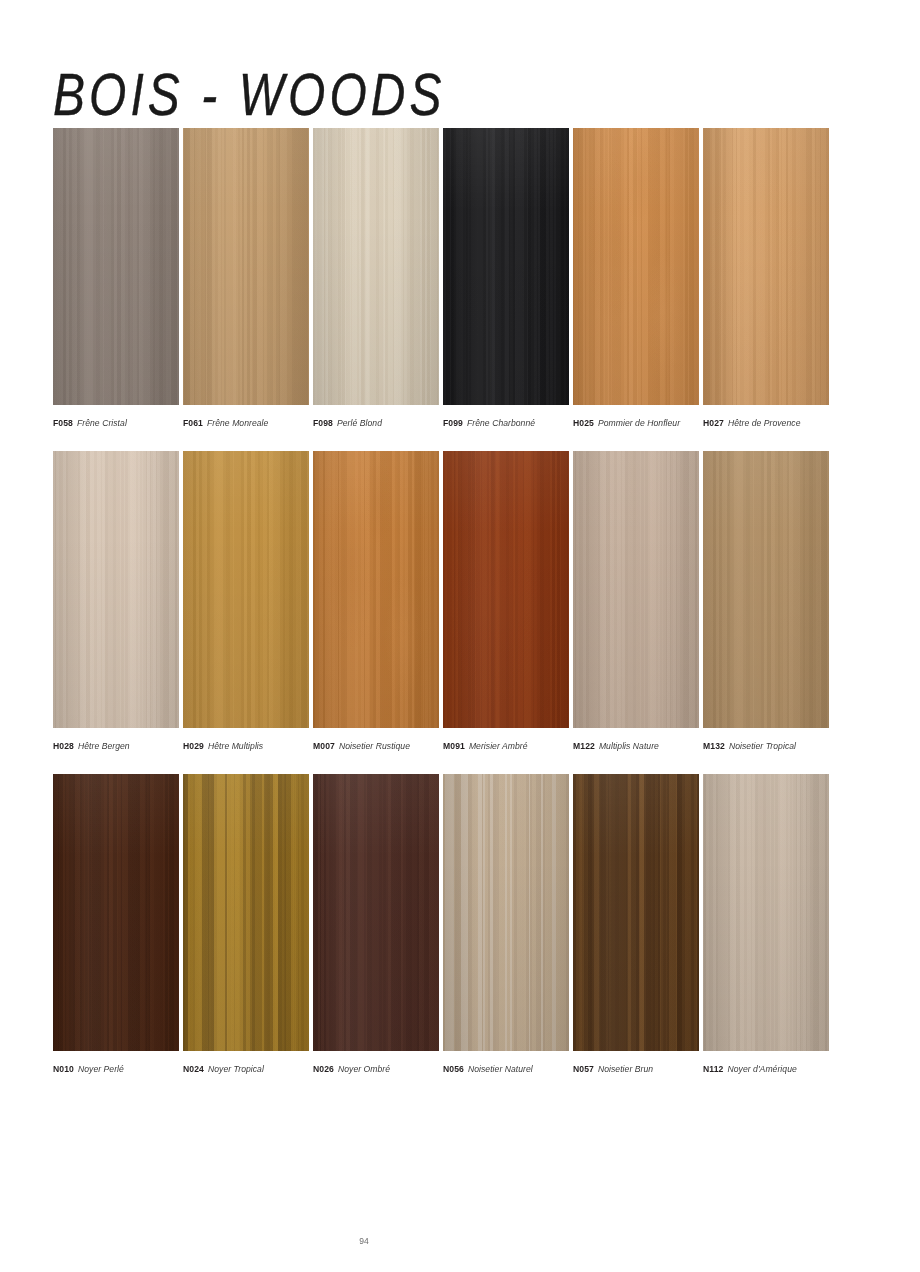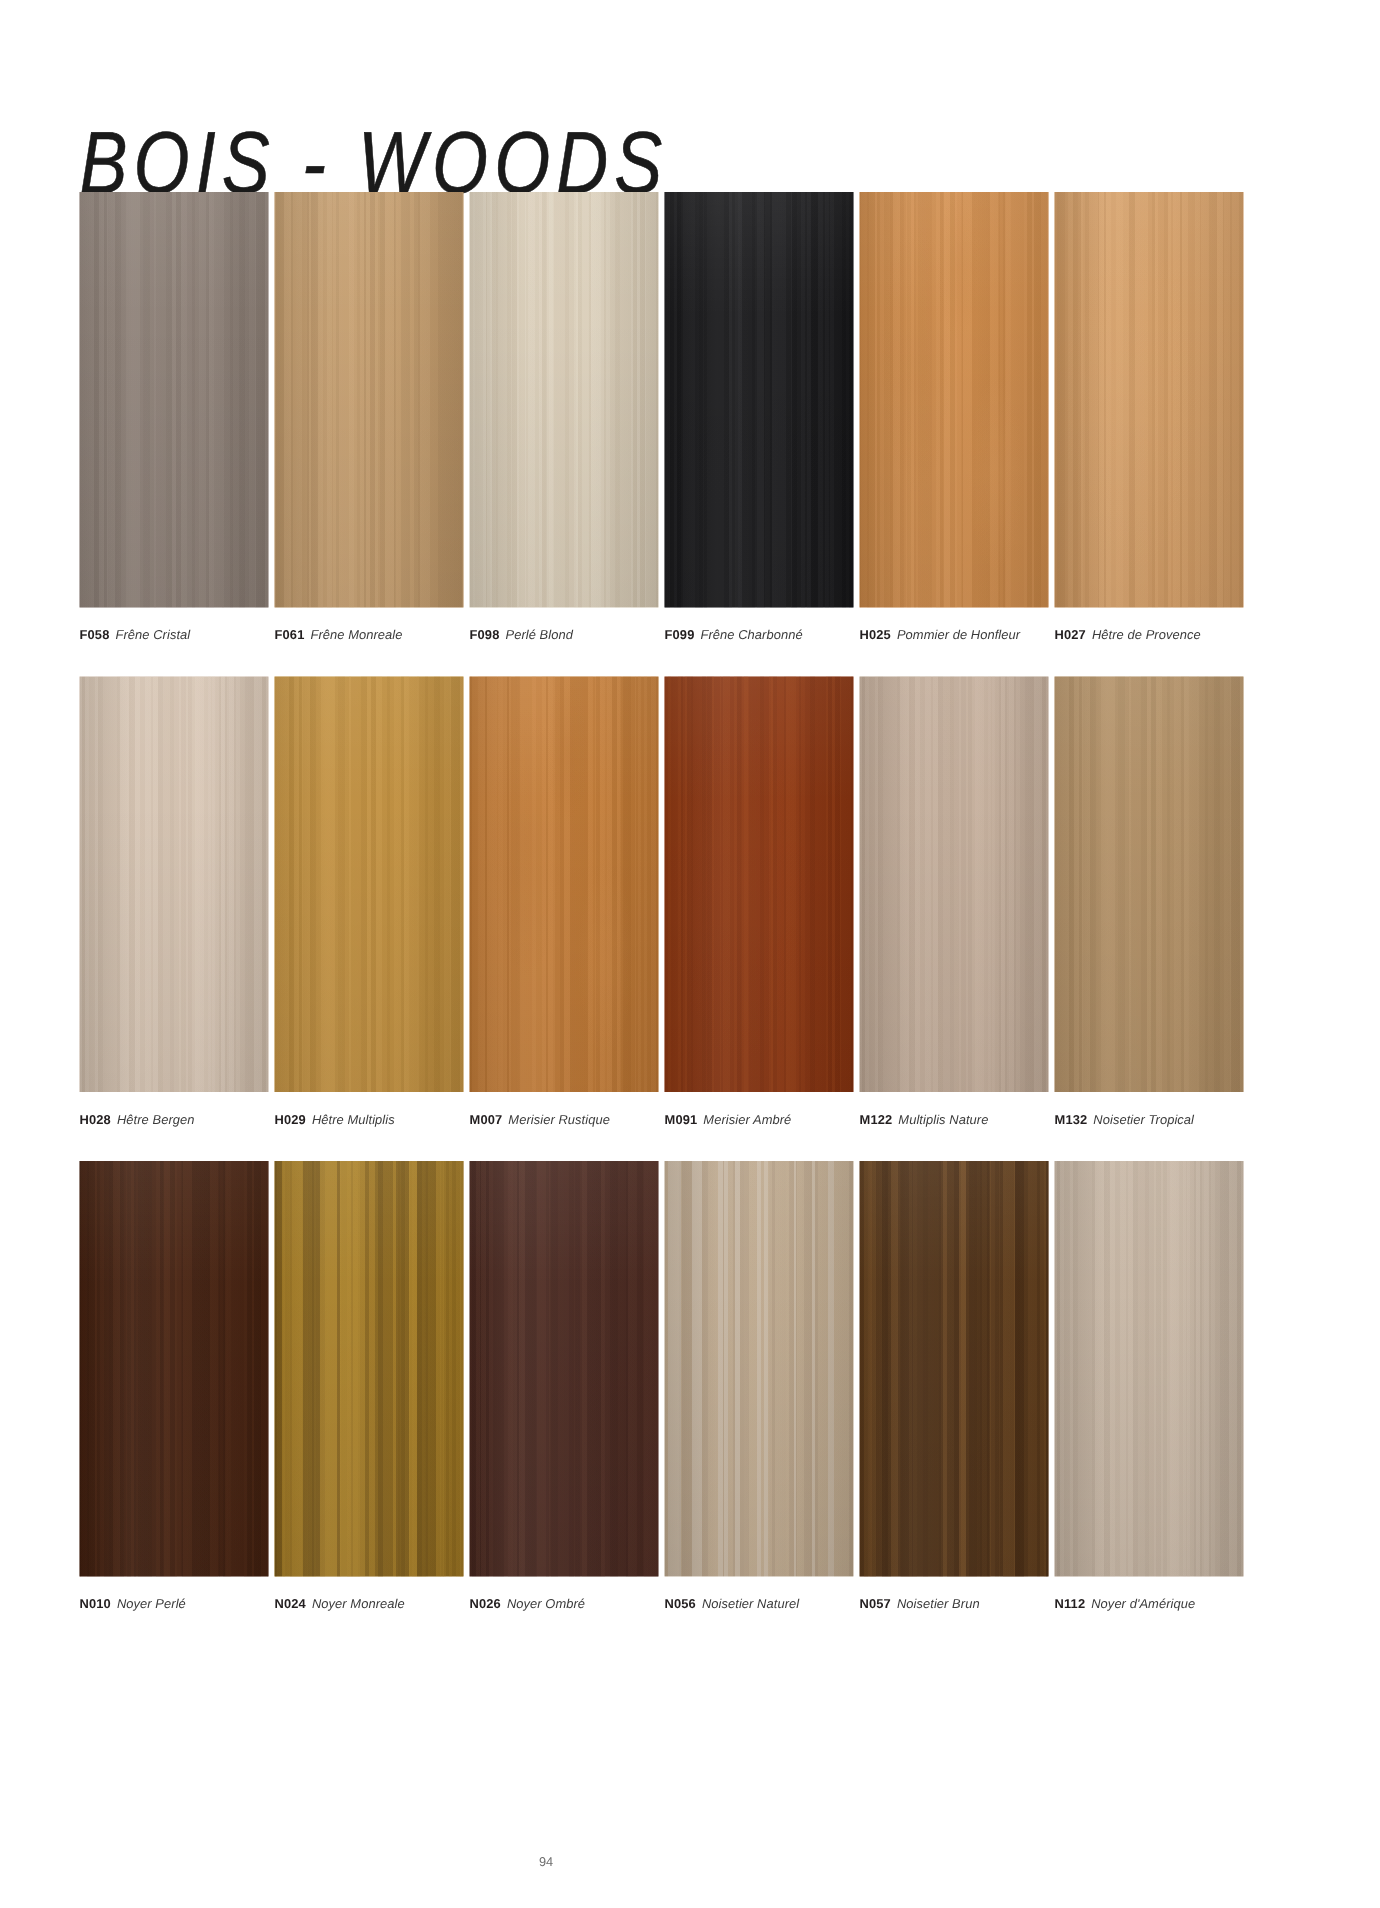--- a/index.html
+++ b/index.html
@@ -20,21 +20,21 @@
     width: 920px;
     height: 1272px;
     background: #ffffff;
     overflow: hidden;
   }
 
   
   .title-wrap {
     position: absolute;
     left: 53px;
-    top: 76px;
+    top: 62px;
     width: 600px;
     height: 56px;
   }
   .page-title {
     font-family: "Liberation Sans", sans-serif;
     font-size: 47px;
     letter-spacing: 4px;
     font-weight: 300;
     font-style: italic;
     color: #1a1a1a;
@@ -188,21 +188,21 @@
           </div>
           <div class="label"><span class="code">H029</span><span class="name">Hêtre Multiplis</span></div>
         </div>
         <div class="cell">
           <div class="swatch" style="background-color: rgb(192, 122, 54);">
             <div class="grainB" style="background-image: linear-gradient(90deg, rgba(209, 139, 72, 0.16) 0px, rgba(209, 139, 72, 0.16) 5.5px, rgba(209, 139, 72, 0.16) 5.5px, rgba(209, 139, 72, 0.16) 22.5px, rgba(169, 101, 37, 0.14) 22.5px, rgba(169, 101, 37, 0.14) 30.4px, rgba(209, 139, 72, 0.16) 30.4px, rgba(209, 139, 72, 0.16) 40.8px, rgba(209, 139, 72, 0.16) 40.8px, rgba(209, 139, 72, 0.16) 56px, rgba(169, 101, 37, 0.14) 56px, rgba(169, 101, 37, 0.14) 66.8px, rgba(169, 101, 37, 0.14) 66.8px, rgba(169, 101, 37, 0.14) 83.7px, rgba(209, 139, 72, 0.16) 83.7px, rgba(209, 139, 72, 0.16) 100.6px, rgba(169, 101, 37, 0.14) 100.6px, rgba(169, 101, 37, 0.14) 114.3px, rgba(169, 101, 37, 0.14) 114.3px, rgba(169, 101, 37, 0.14) 126px);"></div>
             <div class="grainA" style="background-image: repeating-linear-gradient(90deg, rgba(169, 101, 37, 0.3) 0px, rgba(169, 101, 37, 0.3) 1.8px, rgba(0, 0, 0, 0) 1.8px, rgba(0, 0, 0, 0) 5.5px, rgba(209, 139, 72, 0.32) 5.5px, rgba(209, 139, 72, 0.32) 8.1px, rgba(209, 139, 72, 0.32) 8.1px, rgba(209, 139, 72, 0.32) 8.9px, rgba(209, 139, 72, 0.32) 8.9px, rgba(209, 139, 72, 0.32) 10.1px, rgba(169, 101, 37, 0.3) 10.1px, rgba(169, 101, 37, 0.3) 11.7px, rgba(209, 139, 72, 0.32) 11.7px, rgba(209, 139, 72, 0.32) 14px, rgba(209, 139, 72, 0.32) 14px, rgba(209, 139, 72, 0.32) 15.4px, rgba(209, 139, 72, 0.32) 15.4px, rgba(209, 139, 72, 0.32) 18.1px, rgba(0, 0, 0, 0) 18.1px, rgba(0, 0, 0, 0) 19px, rgba(209, 139, 72, 0.32) 19px, rgba(209, 139, 72, 0.32) 21.2px, rgba(209, 139, 72, 0.32) 21.2px, rgba(209, 139, 72, 0.32) 25.1px, rgba(169, 101, 37, 0.3) 25.1px, rgba(169, 101, 37, 0.3) 26.1px, rgba(209, 139, 72, 0.32) 26.1px, rgba(209, 139, 72, 0.32) 27.7px, rgba(0, 0, 0, 0) 27.7px, rgba(0, 0, 0, 0) 30.5px, rgba(169, 101, 37, 0.3) 30.5px, rgba(169, 101, 37, 0.3) 33.9px, rgba(0, 0, 0, 0) 33.9px, rgba(0, 0, 0, 0) 37.7px, rgba(0, 0, 0, 0) 37.7px, rgba(0, 0, 0, 0) 41.6px, rgba(209, 139, 72, 0.32) 41.6px, rgba(209, 139, 72, 0.32) 44.6px, rgba(0, 0, 0, 0) 44.6px, rgba(0, 0, 0, 0) 48.2px, rgba(209, 139, 72, 0.32) 48.2px, rgba(209, 139, 72, 0.32) 49.8px, rgba(209, 139, 72, 0.32) 49.8px, rgba(209, 139, 72, 0.32) 50.7px, rgba(169, 101, 37, 0.3) 50.7px, rgba(169, 101, 37, 0.3) 52.5px, rgba(209, 139, 72, 0.32) 52.5px, rgba(209, 139, 72, 0.32) 56.2px, rgba(209, 139, 72, 0.32) 56.2px, rgba(209, 139, 72, 0.32) 57.3px, rgba(0, 0, 0, 0) 57.3px, rgba(0, 0, 0, 0) 60.2px, rgba(169, 101, 37, 0.3) 60.2px, rgba(169, 101, 37, 0.3) 61.6px, rgba(169, 101, 37, 0.3) 61.6px, rgba(169, 101, 37, 0.3) 63.3px, rgba(209, 139, 72, 0.32) 63.3px, rgba(209, 139, 72, 0.32) 64.7px, rgba(209, 139, 72, 0.32) 64.7px, rgba(209, 139, 72, 0.32) 67.1px, rgba(169, 101, 37, 0.3) 67.1px, rgba(169, 101, 37, 0.3) 70.7px, rgba(169, 101, 37, 0.3) 70.7px, rgba(169, 101, 37, 0.3) 72.5px, rgba(169, 101, 37, 0.3) 72.5px, rgba(169, 101, 37, 0.3) 73.6px, rgba(169, 101, 37, 0.3) 73.6px, rgba(169, 101, 37, 0.3) 75.3px, rgba(169, 101, 37, 0.3) 75.3px, rgba(169, 101, 37, 0.3) 77px, rgba(169, 101, 37, 0.3) 77px, rgba(169, 101, 37, 0.3) 78.9px, rgba(209, 139, 72, 0.32) 78.9px, rgba(209, 139, 72, 0.32) 82.2px, rgba(0, 0, 0, 0) 82.2px, rgba(0, 0, 0, 0) 84.5px, rgba(169, 101, 37, 0.3) 84.5px, rgba(169, 101, 37, 0.3) 87.3px, rgba(209, 139, 72, 0.32) 87.3px, rgba(209, 139, 72, 0.32) 90.3px, rgba(0, 0, 0, 0) 90.3px, rgba(0, 0, 0, 0) 91.7px, rgba(209, 139, 72, 0.32) 91.7px, rgba(209, 139, 72, 0.32) 93.2px, rgba(209, 139, 72, 0.32) 93.2px, rgba(209, 139, 72, 0.32) 95.2px, rgba(169, 101, 37, 0.3) 95.2px, rgba(169, 101, 37, 0.3) 98.6px, rgba(209, 139, 72, 0.32) 98.6px, rgba(209, 139, 72, 0.32) 100.8px, rgba(0, 0, 0, 0) 100.8px, rgba(0, 0, 0, 0) 102.2px, rgba(169, 101, 37, 0.3) 102.2px, rgba(169, 101, 37, 0.3) 105.1px, rgba(169, 101, 37, 0.3) 105.1px, rgba(169, 101, 37, 0.3) 108px, rgba(0, 0, 0, 0) 108px, rgba(0, 0, 0, 0) 110.1px, rgba(209, 139, 72, 0.32) 110.1px, rgba(209, 139, 72, 0.32) 111px, rgba(0, 0, 0, 0) 111px, rgba(0, 0, 0, 0) 112.5px, rgba(209, 139, 72, 0.32) 112.5px, rgba(209, 139, 72, 0.32) 114.6px, rgba(0, 0, 0, 0) 114.6px, rgba(0, 0, 0, 0) 116.3px, rgba(209, 139, 72, 0.32) 116.3px, rgba(209, 139, 72, 0.32) 118.5px, rgba(0, 0, 0, 0) 118.5px, rgba(0, 0, 0, 0) 120.9px, rgba(209, 139, 72, 0.32) 120.9px, rgba(209, 139, 72, 0.32) 124.1px, rgba(0, 0, 0, 0) 124.1px, rgba(0, 0, 0, 0) 126px);"></div>
             <div class="grainC" style="background-image: radial-gradient(34px 130px at 30% 40%, rgba(169, 101, 37, 0.22), rgba(0, 0, 0, 0) 70%), radial-gradient(26px 90px at 72% 68%, rgba(209, 139, 72, 0.25), rgba(0, 0, 0, 0) 72%), radial-gradient(20px 70px at 52% 18%, rgba(169, 101, 37, 0.18), rgba(0, 0, 0, 0) 70%);"></div>
             <div class="shade" style="background-image: linear-gradient(90deg, rgba(0, 0, 0, 0.1) 0%, rgba(255, 255, 255, 0.06) 28%, rgba(255, 255, 255, 0.03) 62%, rgba(0, 0, 0, 0.09) 100%), linear-gradient(rgba(255, 255, 255, 0.05) 0%, rgba(0, 0, 0, 0) 30%, rgba(0, 0, 0, 0.06) 100%);"></div>
           </div>
-          <div class="label"><span class="code">M007</span><span class="name">Merisier Rustique</span></div>
+          <div class="label"><span class="code">M007</span><span class="name">Noisetier Rustique</span></div>
         </div>
         <div class="cell">
           <div class="swatch" style="background-color: rgb(138, 53, 17);">
             <div class="grainB" style="background-image: linear-gradient(90deg, rgba(156, 68, 24, 0.16) 0px, rgba(156, 68, 24, 0.16) 12.3px, rgba(156, 68, 24, 0.16) 12.3px, rgba(156, 68, 24, 0.16) 17.9px, rgba(117, 42, 11, 0.14) 17.9px, rgba(117, 42, 11, 0.14) 31.5px, rgba(117, 42, 11, 0.14) 31.5px, rgba(117, 42, 11, 0.14) 51px, rgba(156, 68, 24, 0.16) 51px, rgba(156, 68, 24, 0.16) 56.6px, rgba(117, 42, 11, 0.14) 56.6px, rgba(117, 42, 11, 0.14) 70.8px, rgba(156, 68, 24, 0.16) 70.8px, rgba(156, 68, 24, 0.16) 81.4px, rgba(156, 68, 24, 0.16) 81.4px, rgba(156, 68, 24, 0.16) 93.9px, rgba(117, 42, 11, 0.14) 93.9px, rgba(117, 42, 11, 0.14) 101.5px, rgba(117, 42, 11, 0.14) 101.5px, rgba(117, 42, 11, 0.14) 108.2px, rgba(117, 42, 11, 0.14) 108.2px, rgba(117, 42, 11, 0.14) 124.1px, rgba(117, 42, 11, 0.14) 124.1px, rgba(117, 42, 11, 0.14) 126px);"></div>
             <div class="grainA" style="background-image: repeating-linear-gradient(90deg, rgba(0, 0, 0, 0) 0px, rgba(0, 0, 0, 0) 2.1px, rgba(156, 68, 24, 0.32) 2.1px, rgba(156, 68, 24, 0.32) 4px, rgba(0, 0, 0, 0) 4px, rgba(0, 0, 0, 0) 6px, rgba(0, 0, 0, 0) 6px, rgba(0, 0, 0, 0) 8.7px, rgba(156, 68, 24, 0.32) 8.7px, rgba(156, 68, 24, 0.32) 11.2px, rgba(117, 42, 11, 0.3) 11.2px, rgba(117, 42, 11, 0.3) 12px, rgba(0, 0, 0, 0) 12px, rgba(0, 0, 0, 0) 13.4px, rgba(156, 68, 24, 0.32) 13.4px, rgba(156, 68, 24, 0.32) 15.1px, rgba(117, 42, 11, 0.3) 15.1px, rgba(117, 42, 11, 0.3) 18.9px, rgba(0, 0, 0, 0) 18.9px, rgba(0, 0, 0, 0) 21.5px, rgba(0, 0, 0, 0) 21.5px, rgba(0, 0, 0, 0) 25.2px, rgba(117, 42, 11, 0.3) 25.2px, rgba(117, 42, 11, 0.3) 27.6px, rgba(0, 0, 0, 0) 27.6px, rgba(0, 0, 0, 0) 28.6px, rgba(117, 42, 11, 0.3) 28.6px, rgba(117, 42, 11, 0.3) 31.7px, rgba(156, 68, 24, 0.32) 31.7px, rgba(156, 68, 24, 0.32) 32.9px, rgba(0, 0, 0, 0) 32.9px, rgba(0, 0, 0, 0) 36.7px, rgba(156, 68, 24, 0.32) 36.7px, rgba(156, 68, 24, 0.32) 37.9px, rgba(0, 0, 0, 0) 37.9px, rgba(0, 0, 0, 0) 38.7px, rgba(156, 68, 24, 0.32) 38.7px, rgba(156, 68, 24, 0.32) 41.5px, rgba(156, 68, 24, 0.32) 41.5px, rgba(156, 68, 24, 0.32) 43.6px, rgba(0, 0, 0, 0) 43.6px, rgba(0, 0, 0, 0) 46.2px, rgba(156, 68, 24, 0.32) 46.2px, rgba(156, 68, 24, 0.32) 48.3px, rgba(117, 42, 11, 0.3) 48.3px, rgba(117, 42, 11, 0.3) 51.9px, rgba(0, 0, 0, 0) 51.9px, rgba(0, 0, 0, 0) 53.1px, rgba(156, 68, 24, 0.32) 53.1px, rgba(156, 68, 24, 0.32) 55.9px, rgba(0, 0, 0, 0) 55.9px, rgba(0, 0, 0, 0) 59.5px, rgba(0, 0, 0, 0) 59.5px, rgba(0, 0, 0, 0) 63.5px, rgba(117, 42, 11, 0.3) 63.5px, rgba(117, 42, 11, 0.3) 66.2px, rgba(0, 0, 0, 0) 66.2px, rgba(0, 0, 0, 0) 69.6px, rgba(156, 68, 24, 0.32) 69.6px, rgba(156, 68, 24, 0.32) 72.1px, rgba(117, 42, 11, 0.3) 72.1px, rgba(117, 42, 11, 0.3) 75.1px, rgba(0, 0, 0, 0) 75.1px, rgba(0, 0, 0, 0) 78.9px, rgba(0, 0, 0, 0) 78.9px, rgba(0, 0, 0, 0) 79.8px, rgba(117, 42, 11, 0.3) 79.8px, rgba(117, 42, 11, 0.3) 81.3px, rgba(156, 68, 24, 0.32) 81.3px, rgba(156, 68, 24, 0.32) 84px, rgba(156, 68, 24, 0.32) 84px, rgba(156, 68, 24, 0.32) 87.7px, rgba(0, 0, 0, 0) 87.7px, rgba(0, 0, 0, 0) 90px, rgba(117, 42, 11, 0.3) 90px, rgba(117, 42, 11, 0.3) 91.3px, rgba(0, 0, 0, 0) 91.3px, rgba(0, 0, 0, 0) 93.4px, rgba(0, 0, 0, 0) 93.4px, rgba(0, 0, 0, 0) 97px, rgba(117, 42, 11, 0.3) 97px, rgba(117, 42, 11, 0.3) 100.6px, rgba(0, 0, 0, 0) 100.6px, rgba(0, 0, 0, 0) 104.3px, rgba(0, 0, 0, 0) 104.3px, rgba(0, 0, 0, 0) 107.4px, rgba(156, 68, 24, 0.32) 107.4px, rgba(156, 68, 24, 0.32) 108.8px, rgba(117, 42, 11, 0.3) 108.8px, rgba(117, 42, 11, 0.3) 111.9px, rgba(156, 68, 24, 0.32) 111.9px, rgba(156, 68, 24, 0.32) 113.7px, rgba(117, 42, 11, 0.3) 113.7px, rgba(117, 42, 11, 0.3) 115.7px, rgba(117, 42, 11, 0.3) 115.7px, rgba(117, 42, 11, 0.3) 117.2px, rgba(156, 68, 24, 0.32) 117.2px, rgba(156, 68, 24, 0.32) 118px, rgba(0, 0, 0, 0) 118px, rgba(0, 0, 0, 0) 121.3px, rgba(0, 0, 0, 0) 121.3px, rgba(0, 0, 0, 0) 124.2px, rgba(117, 42, 11, 0.3) 124.2px, rgba(117, 42, 11, 0.3) 125.4px, rgba(156, 68, 24, 0.32) 125.4px, rgba(156, 68, 24, 0.32) 126px);"></div>
             <div class="grainC" style="background-image: radial-gradient(60px 160px at 40% 50%, rgba(156, 68, 24, 0.18), rgba(0, 0, 0, 0) 75%);"></div>
             <div class="shade" style="background-image: linear-gradient(90deg, rgba(0, 0, 0, 0.1) 0%, rgba(255, 255, 255, 0.06) 28%, rgba(255, 255, 255, 0.03) 62%, rgba(0, 0, 0, 0.09) 100%), linear-gradient(rgba(255, 255, 255, 0.05) 0%, rgba(0, 0, 0, 0) 30%, rgba(0, 0, 0, 0.06) 100%);"></div>
           </div>
           <div class="label"><span class="code">M091</span><span class="name">Merisier Ambré</span></div>
         </div>
@@ -235,21 +235,21 @@
           </div>
           <div class="label"><span class="code">N010</span><span class="name">Noyer Perlé</span></div>
         </div>
         <div class="cell">
           <div class="swatch" style="background-color: rgb(154, 115, 33);">
             <div class="grainB" style="background-image: linear-gradient(90deg, rgba(178, 136, 44, 0.16) 0px, rgba(178, 136, 44, 0.16) 5.5px, rgba(178, 136, 44, 0.16) 5.5px, rgba(178, 136, 44, 0.16) 22.5px, rgba(109, 79, 22, 0.14) 22.5px, rgba(109, 79, 22, 0.14) 30.4px, rgba(178, 136, 44, 0.16) 30.4px, rgba(178, 136, 44, 0.16) 40.8px, rgba(178, 136, 44, 0.16) 40.8px, rgba(178, 136, 44, 0.16) 56px, rgba(109, 79, 22, 0.14) 56px, rgba(109, 79, 22, 0.14) 66.8px, rgba(109, 79, 22, 0.14) 66.8px, rgba(109, 79, 22, 0.14) 83.7px, rgba(178, 136, 44, 0.16) 83.7px, rgba(178, 136, 44, 0.16) 100.6px, rgba(109, 79, 22, 0.14) 100.6px, rgba(109, 79, 22, 0.14) 114.3px, rgba(109, 79, 22, 0.14) 114.3px, rgba(109, 79, 22, 0.14) 126px);"></div>
             <div class="grainA" style="background-image: linear-gradient(90deg, rgba(109, 79, 22, 0.55) 0px, rgba(109, 79, 22, 0.55) 4.8px, rgba(178, 136, 44, 0.45) 4.8px, rgba(178, 136, 44, 0.45) 7.1px, rgba(0, 0, 0, 0) 7.1px, rgba(0, 0, 0, 0) 10.4px, rgba(178, 136, 44, 0.45) 10.4px, rgba(178, 136, 44, 0.45) 18.9px, rgba(109, 79, 22, 0.55) 18.9px, rgba(109, 79, 22, 0.55) 22.3px, rgba(109, 79, 22, 0.55) 22.3px, rgba(109, 79, 22, 0.55) 30.6px, rgba(178, 136, 44, 0.45) 30.6px, rgba(178, 136, 44, 0.45) 37.3px, rgba(178, 136, 44, 0.45) 37.3px, rgba(178, 136, 44, 0.45) 41.7px, rgba(109, 79, 22, 0.55) 41.7px, rgba(109, 79, 22, 0.55) 44px, rgba(178, 136, 44, 0.45) 44px, rgba(178, 136, 44, 0.45) 52.7px, rgba(178, 136, 44, 0.45) 52.7px, rgba(178, 136, 44, 0.45) 60.5px, rgba(0, 0, 0, 0) 60.5px, rgba(0, 0, 0, 0) 69.2px, rgba(109, 79, 22, 0.55) 69.2px, rgba(109, 79, 22, 0.55) 72.1px, rgba(0, 0, 0, 0) 72.1px, rgba(0, 0, 0, 0) 80.7px, rgba(109, 79, 22, 0.55) 80.7px, rgba(109, 79, 22, 0.55) 89.6px, rgba(178, 136, 44, 0.45) 89.6px, rgba(178, 136, 44, 0.45) 95.2px, rgba(109, 79, 22, 0.55) 95.2px, rgba(109, 79, 22, 0.55) 97.7px, rgba(109, 79, 22, 0.55) 97.7px, rgba(109, 79, 22, 0.55) 102.6px, rgba(0, 0, 0, 0) 102.6px, rgba(0, 0, 0, 0) 107.7px, rgba(178, 136, 44, 0.45) 107.7px, rgba(178, 136, 44, 0.45) 113.3px, rgba(0, 0, 0, 0) 113.3px, rgba(0, 0, 0, 0) 119.8px, rgba(0, 0, 0, 0) 119.8px, rgba(0, 0, 0, 0) 123.6px, rgba(178, 136, 44, 0.45) 123.6px, rgba(178, 136, 44, 0.45) 126px), repeating-linear-gradient(90deg, rgba(109, 79, 22, 0.3) 0px, rgba(109, 79, 22, 0.3) 1.8px, rgba(0, 0, 0, 0) 1.8px, rgba(0, 0, 0, 0) 5.5px, rgba(178, 136, 44, 0.32) 5.5px, rgba(178, 136, 44, 0.32) 8.1px, rgba(178, 136, 44, 0.32) 8.1px, rgba(178, 136, 44, 0.32) 8.9px, rgba(178, 136, 44, 0.32) 8.9px, rgba(178, 136, 44, 0.32) 10.1px, rgba(109, 79, 22, 0.3) 10.1px, rgba(109, 79, 22, 0.3) 11.7px, rgba(178, 136, 44, 0.32) 11.7px, rgba(178, 136, 44, 0.32) 14px, rgba(178, 136, 44, 0.32) 14px, rgba(178, 136, 44, 0.32) 15.4px, rgba(178, 136, 44, 0.32) 15.4px, rgba(178, 136, 44, 0.32) 18.1px, rgba(0, 0, 0, 0) 18.1px, rgba(0, 0, 0, 0) 19px, rgba(178, 136, 44, 0.32) 19px, rgba(178, 136, 44, 0.32) 21.2px, rgba(178, 136, 44, 0.32) 21.2px, rgba(178, 136, 44, 0.32) 25.1px, rgba(109, 79, 22, 0.3) 25.1px, rgba(109, 79, 22, 0.3) 26.1px, rgba(178, 136, 44, 0.32) 26.1px, rgba(178, 136, 44, 0.32) 27.7px, rgba(0, 0, 0, 0) 27.7px, rgba(0, 0, 0, 0) 30.5px, rgba(109, 79, 22, 0.3) 30.5px, rgba(109, 79, 22, 0.3) 33.9px, rgba(0, 0, 0, 0) 33.9px, rgba(0, 0, 0, 0) 37.7px, rgba(0, 0, 0, 0) 37.7px, rgba(0, 0, 0, 0) 41.6px, rgba(178, 136, 44, 0.32) 41.6px, rgba(178, 136, 44, 0.32) 44.6px, rgba(0, 0, 0, 0) 44.6px, rgba(0, 0, 0, 0) 48.2px, rgba(178, 136, 44, 0.32) 48.2px, rgba(178, 136, 44, 0.32) 49.8px, rgba(178, 136, 44, 0.32) 49.8px, rgba(178, 136, 44, 0.32) 50.7px, rgba(109, 79, 22, 0.3) 50.7px, rgba(109, 79, 22, 0.3) 52.5px, rgba(178, 136, 44, 0.32) 52.5px, rgba(178, 136, 44, 0.32) 56.2px, rgba(178, 136, 44, 0.32) 56.2px, rgba(178, 136, 44, 0.32) 57.3px, rgba(0, 0, 0, 0) 57.3px, rgba(0, 0, 0, 0) 60.2px, rgba(109, 79, 22, 0.3) 60.2px, rgba(109, 79, 22, 0.3) 61.6px, rgba(109, 79, 22, 0.3) 61.6px, rgba(109, 79, 22, 0.3) 63.3px, rgba(178, 136, 44, 0.32) 63.3px, rgba(178, 136, 44, 0.32) 64.7px, rgba(178, 136, 44, 0.32) 64.7px, rgba(178, 136, 44, 0.32) 67.1px, rgba(109, 79, 22, 0.3) 67.1px, rgba(109, 79, 22, 0.3) 70.7px, rgba(109, 79, 22, 0.3) 70.7px, rgba(109, 79, 22, 0.3) 72.5px, rgba(109, 79, 22, 0.3) 72.5px, rgba(109, 79, 22, 0.3) 73.6px, rgba(109, 79, 22, 0.3) 73.6px, rgba(109, 79, 22, 0.3) 75.3px, rgba(109, 79, 22, 0.3) 75.3px, rgba(109, 79, 22, 0.3) 77px, rgba(109, 79, 22, 0.3) 77px, rgba(109, 79, 22, 0.3) 78.9px, rgba(178, 136, 44, 0.32) 78.9px, rgba(178, 136, 44, 0.32) 82.2px, rgba(0, 0, 0, 0) 82.2px, rgba(0, 0, 0, 0) 84.5px, rgba(109, 79, 22, 0.3) 84.5px, rgba(109, 79, 22, 0.3) 87.3px, rgba(178, 136, 44, 0.32) 87.3px, rgba(178, 136, 44, 0.32) 90.3px, rgba(0, 0, 0, 0) 90.3px, rgba(0, 0, 0, 0) 91.7px, rgba(178, 136, 44, 0.32) 91.7px, rgba(178, 136, 44, 0.32) 93.2px, rgba(178, 136, 44, 0.32) 93.2px, rgba(178, 136, 44, 0.32) 95.2px, rgba(109, 79, 22, 0.3) 95.2px, rgba(109, 79, 22, 0.3) 98.6px, rgba(178, 136, 44, 0.32) 98.6px, rgba(178, 136, 44, 0.32) 100.8px, rgba(0, 0, 0, 0) 100.8px, rgba(0, 0, 0, 0) 102.2px, rgba(109, 79, 22, 0.3) 102.2px, rgba(109, 79, 22, 0.3) 105.1px, rgba(109, 79, 22, 0.3) 105.1px, rgba(109, 79, 22, 0.3) 108px, rgba(0, 0, 0, 0) 108px, rgba(0, 0, 0, 0) 110.1px, rgba(178, 136, 44, 0.32) 110.1px, rgba(178, 136, 44, 0.32) 111px, rgba(0, 0, 0, 0) 111px, rgba(0, 0, 0, 0) 112.5px, rgba(178, 136, 44, 0.32) 112.5px, rgba(178, 136, 44, 0.32) 114.6px, rgba(0, 0, 0, 0) 114.6px, rgba(0, 0, 0, 0) 116.3px, rgba(178, 136, 44, 0.32) 116.3px, rgba(178, 136, 44, 0.32) 118.5px, rgba(0, 0, 0, 0) 118.5px, rgba(0, 0, 0, 0) 120.9px, rgba(178, 136, 44, 0.32) 120.9px, rgba(178, 136, 44, 0.32) 124.1px, rgba(0, 0, 0, 0) 124.1px, rgba(0, 0, 0, 0) 126px);"></div>
             <div class="grainC"></div>
             <div class="shade" style="background-image: linear-gradient(90deg, rgba(0, 0, 0, 0.1) 0%, rgba(255, 255, 255, 0.06) 28%, rgba(255, 255, 255, 0.03) 62%, rgba(0, 0, 0, 0.09) 100%), linear-gradient(rgba(255, 255, 255, 0.05) 0%, rgba(0, 0, 0, 0) 30%, rgba(0, 0, 0, 0.06) 100%);"></div>
           </div>
-          <div class="label"><span class="code">N024</span><span class="name">Noyer Monreale</span></div>
+          <div class="label"><span class="code">N024</span><span class="name">Noyer Tropical</span></div>
         </div>
         <div class="cell">
           <div class="swatch" style="background-color: rgb(76, 42, 33);">
             <div class="grainB" style="background-image: linear-gradient(90deg, rgba(59, 31, 24, 0.14) 0px, rgba(59, 31, 24, 0.14) 12.8px, rgba(93, 55, 43, 0.16) 12.8px, rgba(93, 55, 43, 0.16) 29.1px, rgba(59, 31, 24, 0.14) 29.1px, rgba(59, 31, 24, 0.14) 44.2px, rgba(93, 55, 43, 0.16) 44.2px, rgba(93, 55, 43, 0.16) 53.8px, rgba(59, 31, 24, 0.14) 53.8px, rgba(59, 31, 24, 0.14) 60.3px, rgba(59, 31, 24, 0.14) 60.3px, rgba(59, 31, 24, 0.14) 70.4px, rgba(59, 31, 24, 0.14) 70.4px, rgba(59, 31, 24, 0.14) 78.6px, rgba(59, 31, 24, 0.14) 78.6px, rgba(59, 31, 24, 0.14) 94.8px, rgba(59, 31, 24, 0.14) 94.8px, rgba(59, 31, 24, 0.14) 115.7px, rgba(93, 55, 43, 0.16) 115.7px, rgba(93, 55, 43, 0.16) 126px);"></div>
             <div class="grainA" style="background-image: repeating-linear-gradient(90deg, rgba(0, 0, 0, 0) 0px, rgba(0, 0, 0, 0) 2px, rgba(59, 31, 24, 0.3) 2px, rgba(59, 31, 24, 0.3) 4.5px, rgba(93, 55, 43, 0.32) 4.5px, rgba(93, 55, 43, 0.32) 6.7px, rgba(59, 31, 24, 0.3) 6.7px, rgba(59, 31, 24, 0.3) 7.7px, rgba(93, 55, 43, 0.32) 7.7px, rgba(93, 55, 43, 0.32) 10.8px, rgba(59, 31, 24, 0.3) 10.8px, rgba(59, 31, 24, 0.3) 13px, rgba(0, 0, 0, 0) 13px, rgba(0, 0, 0, 0) 15.8px, rgba(59, 31, 24, 0.3) 15.8px, rgba(59, 31, 24, 0.3) 18.4px, rgba(59, 31, 24, 0.3) 18.4px, rgba(59, 31, 24, 0.3) 20.8px, rgba(59, 31, 24, 0.3) 20.8px, rgba(59, 31, 24, 0.3) 22.8px, rgba(0, 0, 0, 0) 22.8px, rgba(0, 0, 0, 0) 24.9px, rgba(0, 0, 0, 0) 24.9px, rgba(0, 0, 0, 0) 25.7px, rgba(93, 55, 43, 0.32) 25.7px, rgba(93, 55, 43, 0.32) 28.8px, rgba(93, 55, 43, 0.32) 28.8px, rgba(93, 55, 43, 0.32) 31.4px, rgba(59, 31, 24, 0.3) 31.4px, rgba(59, 31, 24, 0.3) 33.1px, rgba(93, 55, 43, 0.32) 33.1px, rgba(93, 55, 43, 0.32) 36.8px, rgba(59, 31, 24, 0.3) 36.8px, rgba(59, 31, 24, 0.3) 38.9px, rgba(59, 31, 24, 0.3) 38.9px, rgba(59, 31, 24, 0.3) 41.8px, rgba(59, 31, 24, 0.3) 41.8px, rgba(59, 31, 24, 0.3) 43.6px, rgba(59, 31, 24, 0.3) 43.6px, rgba(59, 31, 24, 0.3) 45.1px, rgba(0, 0, 0, 0) 45.1px, rgba(0, 0, 0, 0) 47.4px, rgba(0, 0, 0, 0) 47.4px, rgba(0, 0, 0, 0) 49.1px, rgba(0, 0, 0, 0) 49.1px, rgba(0, 0, 0, 0) 51px, rgba(59, 31, 24, 0.3) 51px, rgba(59, 31, 24, 0.3) 52px, rgba(59, 31, 24, 0.3) 52px, rgba(59, 31, 24, 0.3) 53.1px, rgba(0, 0, 0, 0) 53.1px, rgba(0, 0, 0, 0) 54.4px, rgba(59, 31, 24, 0.3) 54.4px, rgba(59, 31, 24, 0.3) 57.5px, rgba(59, 31, 24, 0.3) 57.5px, rgba(59, 31, 24, 0.3) 58.9px, rgba(0, 0, 0, 0) 58.9px, rgba(0, 0, 0, 0) 62.6px, rgba(0, 0, 0, 0) 62.6px, rgba(0, 0, 0, 0) 66.2px, rgba(59, 31, 24, 0.3) 66.2px, rgba(59, 31, 24, 0.3) 69.4px, rgba(0, 0, 0, 0) 69.4px, rgba(0, 0, 0, 0) 70.3px, rgba(59, 31, 24, 0.3) 70.3px, rgba(59, 31, 24, 0.3) 73.5px, rgba(0, 0, 0, 0) 73.5px, rgba(0, 0, 0, 0) 75px, rgba(93, 55, 43, 0.32) 75px, rgba(93, 55, 43, 0.32) 78.4px, rgba(59, 31, 24, 0.3) 78.4px, rgba(59, 31, 24, 0.3) 81.5px, rgba(59, 31, 24, 0.3) 81.5px, rgba(59, 31, 24, 0.3) 85.3px, rgba(59, 31, 24, 0.3) 85.3px, rgba(59, 31, 24, 0.3) 87.9px, rgba(93, 55, 43, 0.32) 87.9px, rgba(93, 55, 43, 0.32) 89.2px, rgba(93, 55, 43, 0.32) 89.2px, rgba(93, 55, 43, 0.32) 90.5px, rgba(0, 0, 0, 0) 90.5px, rgba(0, 0, 0, 0) 93.4px, rgba(59, 31, 24, 0.3) 93.4px, rgba(59, 31, 24, 0.3) 95.3px, rgba(59, 31, 24, 0.3) 95.3px, rgba(59, 31, 24, 0.3) 96.9px, rgba(59, 31, 24, 0.3) 96.9px, rgba(59, 31, 24, 0.3) 99px, rgba(0, 0, 0, 0) 99px, rgba(0, 0, 0, 0) 101.8px, rgba(0, 0, 0, 0) 101.8px, rgba(0, 0, 0, 0) 104.5px, rgba(59, 31, 24, 0.3) 104.5px, rgba(59, 31, 24, 0.3) 105.8px, rgba(93, 55, 43, 0.32) 105.8px, rgba(93, 55, 43, 0.32) 107.7px, rgba(93, 55, 43, 0.32) 107.7px, rgba(93, 55, 43, 0.32) 110px, rgba(93, 55, 43, 0.32) 110px, rgba(93, 55, 43, 0.32) 111.4px, rgba(0, 0, 0, 0) 111.4px, rgba(0, 0, 0, 0) 115px, rgba(0, 0, 0, 0) 115px, rgba(0, 0, 0, 0) 116.5px, rgba(93, 55, 43, 0.32) 116.5px, rgba(93, 55, 43, 0.32) 120.2px, rgba(93, 55, 43, 0.32) 120.2px, rgba(93, 55, 43, 0.32) 122.4px, rgba(93, 55, 43, 0.32) 122.4px, rgba(93, 55, 43, 0.32) 123.8px, rgba(93, 55, 43, 0.32) 123.8px, rgba(93, 55, 43, 0.32) 126px);"></div>
             <div class="grainC"></div>
             <div class="shade" style="background-image: linear-gradient(90deg, rgba(0, 0, 0, 0.1) 0%, rgba(255, 255, 255, 0.06) 28%, rgba(255, 255, 255, 0.03) 62%, rgba(0, 0, 0, 0.09) 100%), linear-gradient(rgba(255, 255, 255, 0.05) 0%, rgba(0, 0, 0, 0) 30%, rgba(0, 0, 0, 0.06) 100%);"></div>
           </div>
           <div class="label"><span class="code">N026</span><span class="name">Noyer Ombré</span></div>
         </div>

